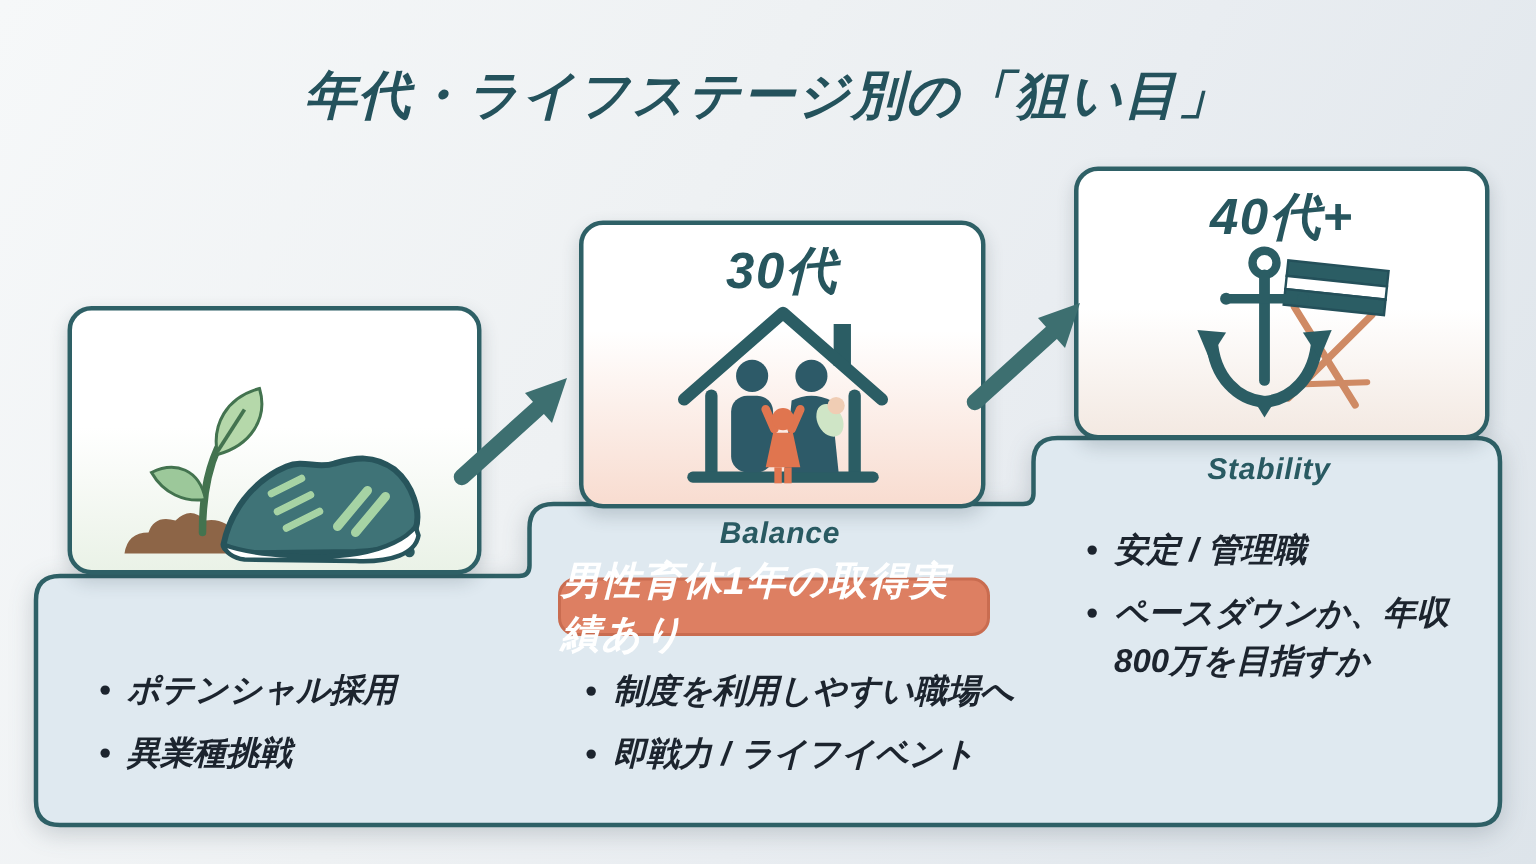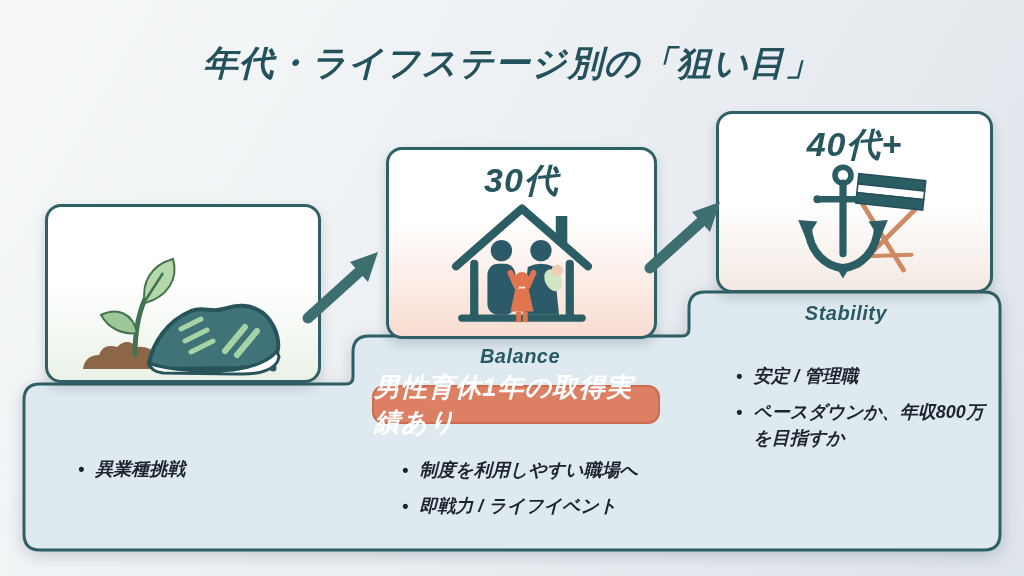--- a/index.html
+++ b/index.html
@@ -42,22 +42,22 @@
   .h-balance   { left:362px; top:345px; width:316px; }
   .h-stability { left:700px; top:302px; width:292px; }
   .badge {
     position:absolute; left:372px; top:385px; width:288px; height:39px;
     box-sizing:border-box; border-radius:12px;
     background:#dd7f62; border:2px solid #c96c50;
     color:#ffffff; font-size:26px; font-weight:bold;
     display:flex; align-items:center; justify-content:center;
     letter-spacing:1px;
   }
-  .bullets { position:absolute; margin:16px; padding:0; list-style:none;
-    font-size:18px; font-weight:600; color:#1c242e; }
+  .bullets { position:absolute; margin:4px; padding:0; list-style:none;
+    font-size:22px; font-weight:600; color:#1c242e; }
   .bullets li { display:flex; gap:11px; margin-bottom:10px; line-height:1.45; }
   .bullets li::before { content:"\2022"; flex:0 0 auto; }
   .b-potential { left:62px;  top:440px; }
   .b-balance   { left:386px; top:441px; }
   .b-stability { left:720px; top:347px; }
   .b-stability li.wrap span { display:inline-block; max-width:232px; }
 </style>
 </head>
 <body>
 
@@ -160,20 +160,23 @@
     <line x1="10" y1="80" x2="62" y2="33" stroke="#3d6f70" stroke-width="11" stroke-linecap="round"></line>
     <polygon points="80,14 70,44 52,24" fill="#3d6f70"></polygon>
   </svg>
   <svg class="arrow" style="left:640px; top:188px;" width="92" height="90" viewBox="0 0 92 90">
     <line x1="10" y1="80" x2="62" y2="33" stroke="#3d6f70" stroke-width="11" stroke-linecap="round"></line>
     <polygon points="80,14 70,44 52,24" fill="#3d6f70"></polygon>
   </svg>
 
   <ul class="bullets b-potential">
     <li>
+        <span>ポテンシャル採用</span>
+      </li>
+    <li>
         <span>異業種挑戦</span>
       </li>
   </ul>
 
   <h2 class="sec-heading h-balance">Balance</h2>
   <div class="badge">男性育休1年の取得実績あり</div>
   <ul class="bullets b-balance">
     <li>
         <span>制度を利用しやすい職場へ</span>
       </li>

